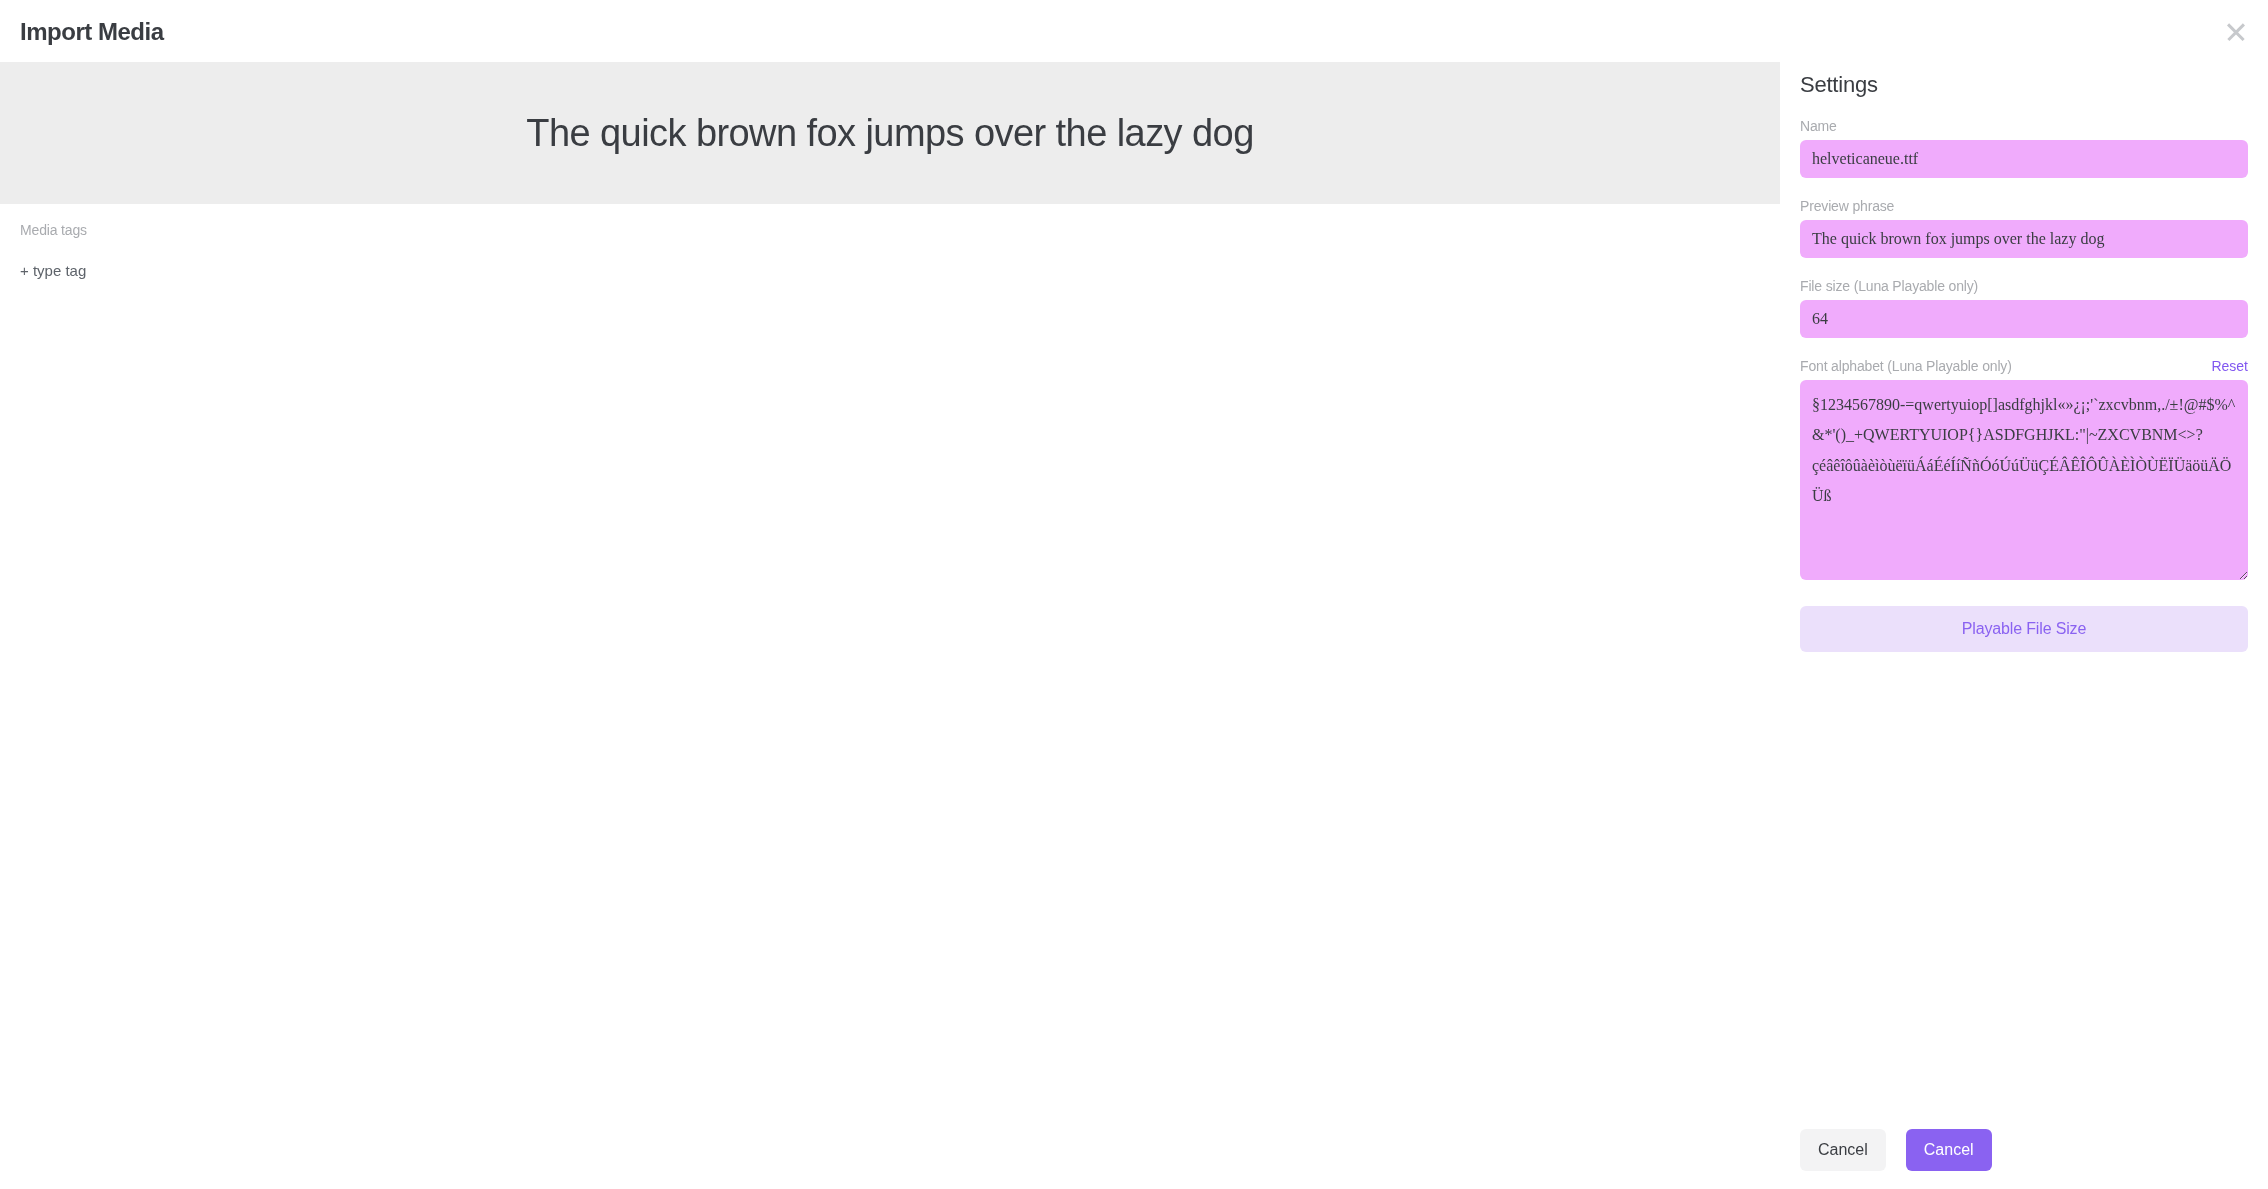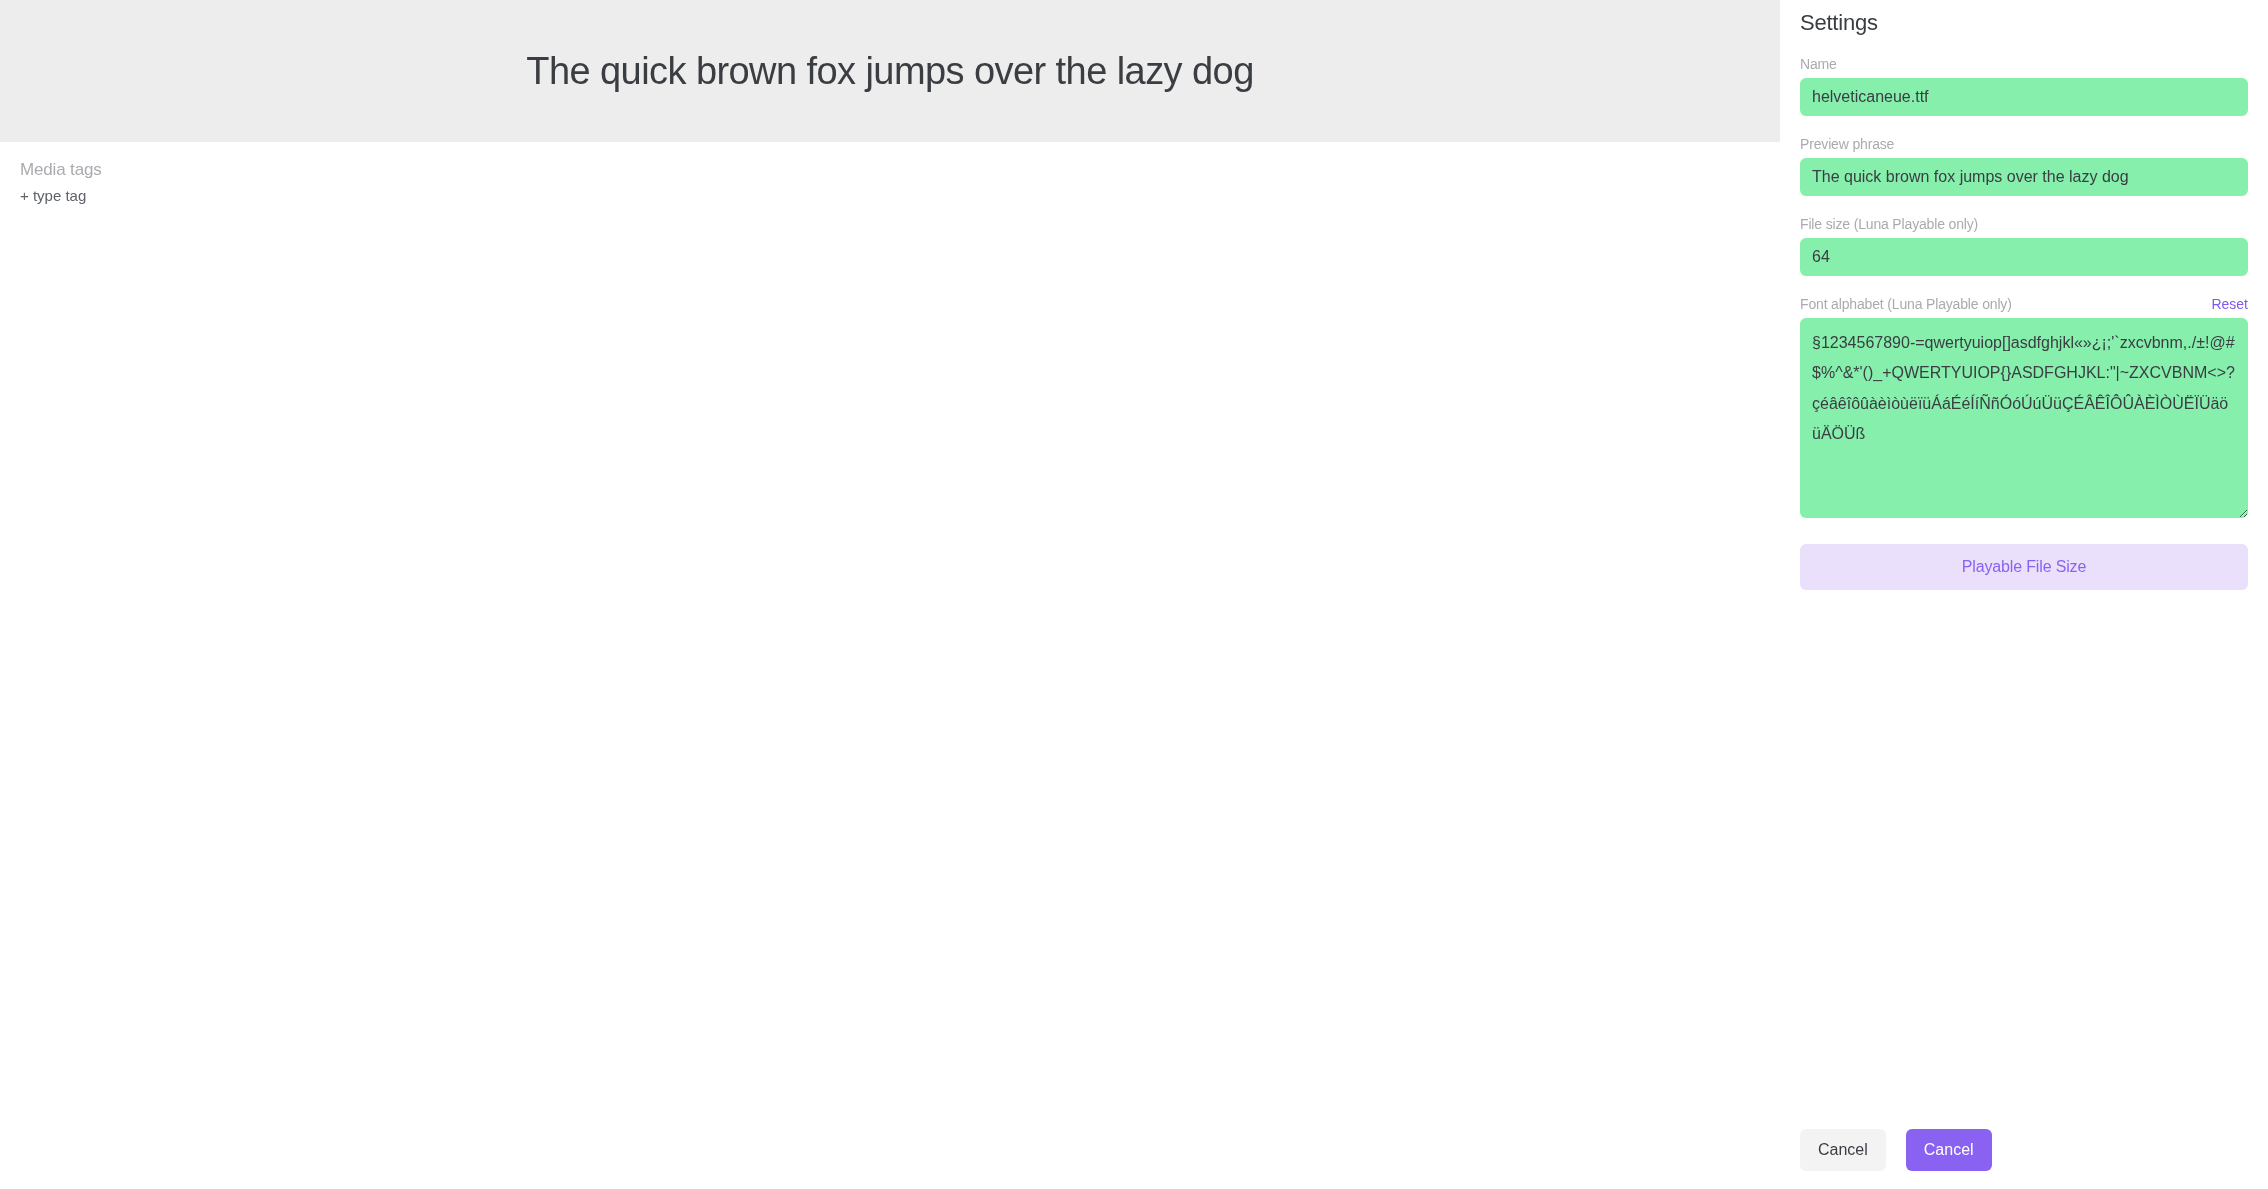--- a/index.html
+++ b/index.html
@@ -71,23 +71,23 @@
   .preview-text {
     font-size: 38px;
     color: #3a3d42;
     text-align: center;
     letter-spacing: -0.015em;
   }
   .tags-section {
     padding: 18px 20px;
   }
   .tags-label {
-    font-size: 17px;
+    font-size: 14px;
     color: #a9abaf;
-    margin-bottom: 7px;
+    margin-bottom: 24px;
   }
   .add-tag {
     font-size: 15px;
     color: #5e636a;
     cursor: pointer;
     background: none;
     border: none;
     padding: 0;
     text-align: right;
   }
@@ -121,26 +121,26 @@
   }
   .reset-link {
     font-size: 14px;
     color: #8157f0;
     cursor: pointer;
     background: none;
     border: none;
   }
   .text-input, .textarea {
     width: 100%;
-    background: #86efac;
-    border: none;
-    border-radius: 6px;
-    font-size: 16px;
-    color: #3a3d42;
-    font-family: Liberation Sans, sans-serif;
+    background: #f0abfc;
+    border: none;
+    border-radius: 6px;
+    font-size: 16px;
+    color: #3a3d42;
+    font-family: Liberation Serif, serif;
     padding: 10px 12px;
     outline: none;
   }
   .textarea {
     min-height: 200px;
     resize: both;
     line-height: 1.9;
     word-break: break-all;
   }
   .calc-btn {
@@ -181,20 +181,24 @@
     padding: 12px 18px;
     cursor: pointer;
     font-family: inherit;
   }
 </style>
 </head>
 <body>
 
 <div class="modal">
 
+  <div class="header">
+    <div class="title">Import Media</div>
+    <div class="close-btn"></div>
+  </div>
 
   <div class="body">
 
     <div class="left">
       <div class="preview">
         <div class="preview-text">The quick brown fox jumps over the lazy dog</div>
       </div>
       <div class="tags-section">
         <div class="tags-label">Media tags</div>
         <button class="add-tag">+ type tag</button>

